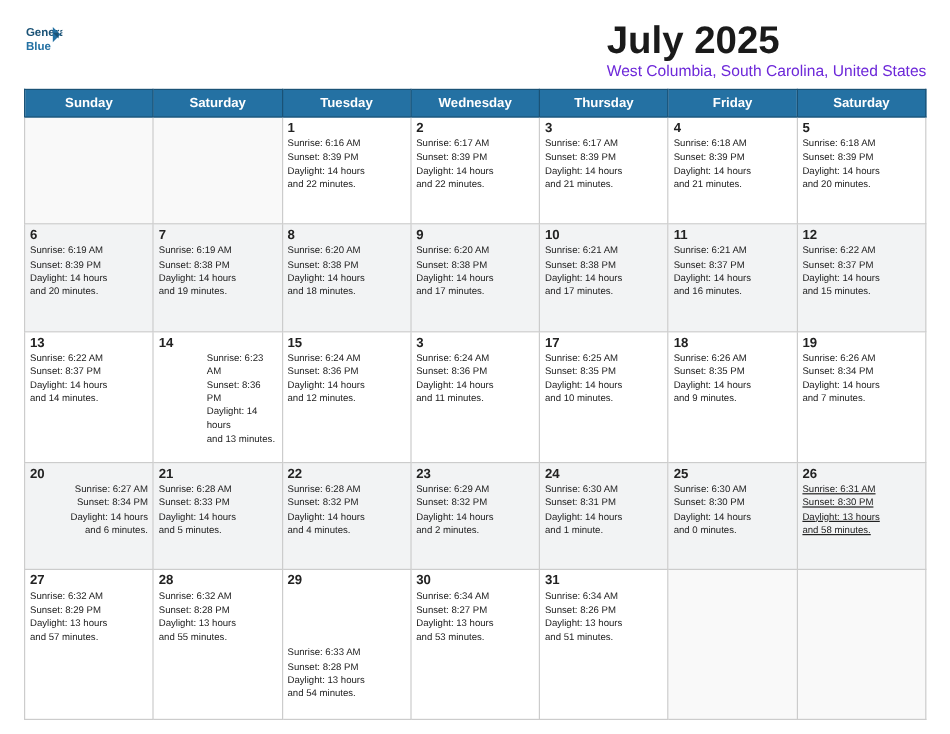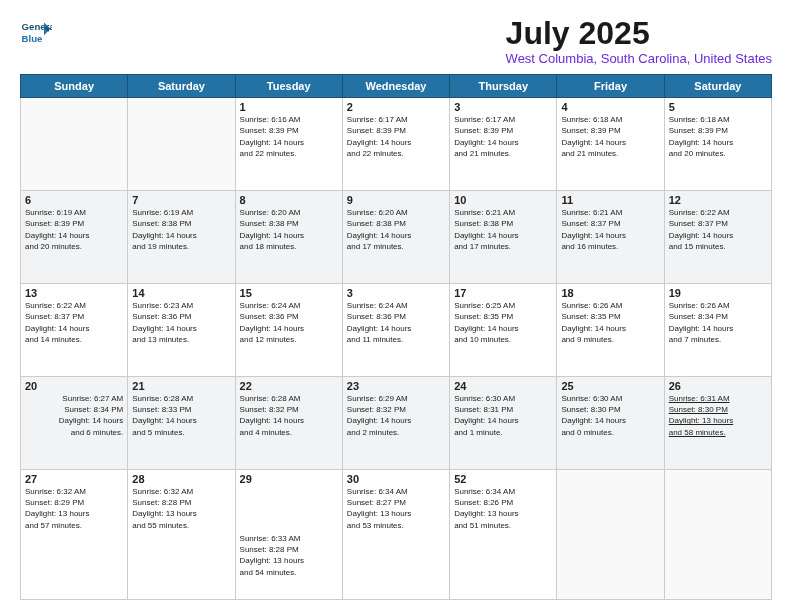--- a/index.html
+++ b/index.html
@@ -216,21 +216,21 @@
         <tr>
           <td>
             <span class="day-number">13</span>
             <div class="day-info" style="white-space: pre-line;">Sunrise: 6:22 AM
 Sunset: 8:37 PM
 Daylight: 14 hours
 and 14 minutes.</div>
           </td>
           <td>
             <span class="day-number">14</span>
-            <div class="day-info" style="white-space: pre-line;">Sunrise: 6:23 AM
+            <div class="day-info" style="white-space: pre-line; margin-left: 40px;">Sunrise: 6:23 AM
 Sunset: 8:36 PM
 Daylight: 14 hours
 and 13 minutes.</div>
           </td>
           <td>
             <span class="day-number">15</span>
             <div class="day-info" style="white-space: pre-line;">Sunrise: 6:24 AM
 Sunset: 8:36 PM
 Daylight: 14 hours
 and 12 minutes.</div>
@@ -338,21 +338,21 @@
 and 54 minutes.</div>
           </td>
           <td>
             <span class="day-number">30</span>
             <div class="day-info" style="white-space: pre-line;">Sunrise: 6:34 AM
 Sunset: 8:27 PM
 Daylight: 13 hours
 and 53 minutes.</div>
           </td>
           <td>
-            <span class="day-number">52</span>
+            <span class="day-number">31</span>
             <div class="day-info" style="white-space: pre-line;">Sunrise: 6:34 AM
 Sunset: 8:26 PM
 Daylight: 13 hours
 and 51 minutes.</div>
           </td>
           <td class="empty-cell"></td>
           <td class="empty-cell"></td>
         </tr>
       </tbody>
   </table>

